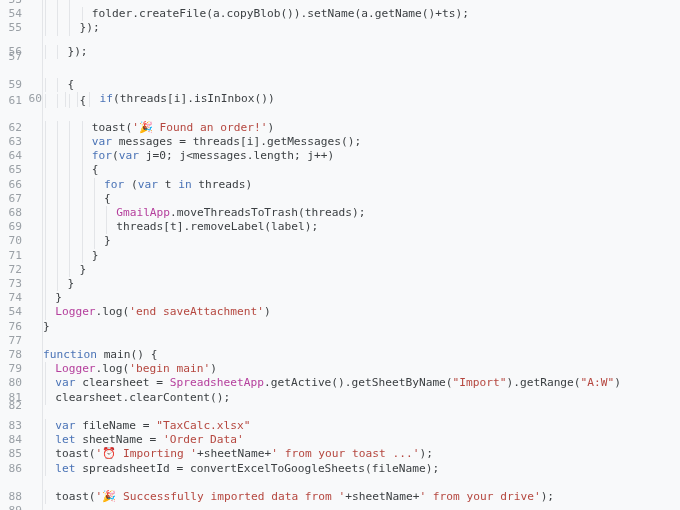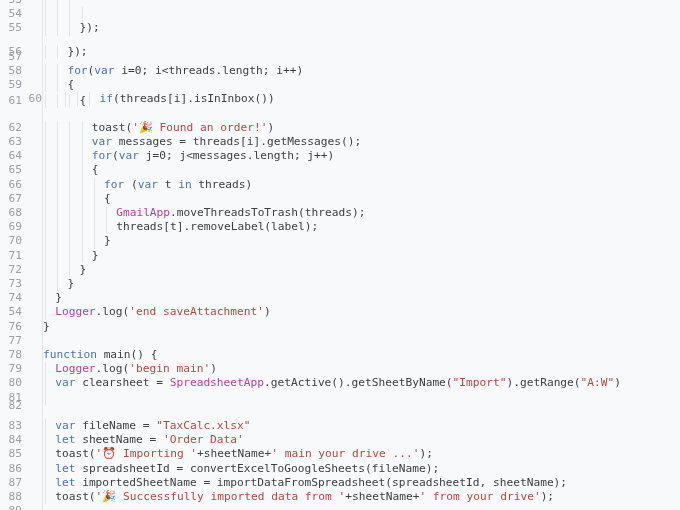--- a/index.html
+++ b/index.html
@@ -20,25 +20,24 @@
   .str { color:#b5473f; }
   .cls { color:#b5409d; }
   .txt { color:#3c4043; }
 </style>
 </head>
 <body>
 
 <div class="editor" id="editor">
   <div class="gutter-line"></div>
 <div class="line" style="top: 0px;"><span class="ln">53</span><span class="guide" style="left: 45px;"></span><span class="guide" style="left: 57.2px;"></span><span class="guide" style="left: 69.4px;"></span></div>
-    <div class="line" style="top: 14.2px;"><span class="ln">54</span><span class="guide" style="left: 45px;"></span><span class="guide" style="left: 57.2px;"></span><span class="guide" style="left: 69.4px;"></span><span class="guide" style="left: 81.6px;"></span></div>
+    <div class="line" style="top: 14.2px;"><span class="ln">54</span><span class="guide" style="left: 45px;"></span><span class="guide" style="left: 57.2px;"></span><span class="guide" style="left: 69.4px;"></span><span class="guide" style="left: 81.6px;"></span><span class="code" style="left: 91.8px;"><span class="txt">folder.createFile(a.copyBlob()).setName(a.getName()+ts);</span></span></div>
     <div class="line" style="top: 28.4px;"><span class="ln">55</span><span class="guide" style="left: 45px;"></span><span class="guide" style="left: 57.2px;"></span><span class="guide" style="left: 69.4px;"></span><span class="code" style="left: 79.6px;"><span class="txt">});</span></span></div>
     <div class="line" style="top: 52px;"><span class="ln">56</span><span class="guide" style="left: 45px;"></span><span class="guide" style="left: 57.2px;"></span><span class="code" style="left: 67.4px;"><span class="txt">});</span></span></div>
     <div class="line" style="top: 56.8px;"><span class="ln">57</span><span class="code" style="left: 43px;"></span></div>
-    <div class="line" style="top: 71px;"><span class="ln">58</span><span class="guide" style="left: 45px;"></span><span class="guide" style="left: 57.2px;"></span><span class="code" style="left: 67.4px;"><span class="kw">for</span><span class="txt">(</span><span class="kw">var</span><span class="txt"> i=0; i&lt;threads.length; i++)</span></span></div>
     <div class="line" style="top: 85.2px;"><span class="ln">59</span><span class="guide" style="left: 45px;"></span><span class="guide" style="left: 57.2px;"></span><span class="code" style="left: 67.4px;"><span class="txt">{</span></span></div>
     <div class="line" style="top: 99.4px; margin-left: 20px;"><span class="ln">60</span><span class="guide" style="left: 45px;"></span><span class="guide" style="left: 57.2px;"></span><span class="guide" style="left: 69.4px;"></span><span class="code" style="left: 79.6px;"><span class="kw">if</span><span class="txt">(threads[i].isInInbox())</span></span></div>
     <div class="line" style="top: 101px;"><span class="ln">61</span><span class="guide" style="left: 45px;"></span><span class="guide" style="left: 57.2px;"></span><span class="guide" style="left: 69.4px;"></span><span class="code" style="left: 79.6px;"><span class="txt">{</span></span></div>
     <div class="line" style="top: 127.8px;"><span class="ln">62</span><span class="guide" style="left: 45px;"></span><span class="guide" style="left: 57.2px;"></span><span class="guide" style="left: 69.4px;"></span><span class="guide" style="left: 81.6px;"></span><span class="code" style="left: 91.8px;"><span class="txt">toast(</span><span class="str">'🎉 Found an order!'</span><span class="txt">)</span></span></div>
     <div class="line" style="top: 142px;"><span class="ln">63</span><span class="guide" style="left: 45px;"></span><span class="guide" style="left: 57.2px;"></span><span class="guide" style="left: 69.4px;"></span><span class="guide" style="left: 81.6px;"></span><span class="code" style="left: 91.8px;"><span class="kw">var</span><span class="txt"> messages = threads[i].getMessages();</span></span></div>
     <div class="line" style="top: 156.2px;"><span class="ln">64</span><span class="guide" style="left: 45px;"></span><span class="guide" style="left: 57.2px;"></span><span class="guide" style="left: 69.4px;"></span><span class="guide" style="left: 81.6px;"></span><span class="code" style="left: 91.8px;"><span class="kw">for</span><span class="txt">(</span><span class="kw">var</span><span class="txt"> j=0; j&lt;messages.length; j++)</span></span></div>
     <div class="line" style="top: 170.4px;"><span class="ln">65</span><span class="guide" style="left: 45px;"></span><span class="guide" style="left: 57.2px;"></span><span class="guide" style="left: 69.4px;"></span><span class="guide" style="left: 81.6px;"></span><span class="code" style="left: 91.8px;"><span class="txt">{</span></span></div>
     <div class="line" style="top: 184.6px;"><span class="ln">66</span><span class="guide" style="left: 45px;"></span><span class="guide" style="left: 57.2px;"></span><span class="guide" style="left: 69.4px;"></span><span class="guide" style="left: 81.6px;"></span><span class="guide" style="left: 93.8px;"></span><span class="code" style="left: 104px;"><span class="kw">for</span><span class="txt"> (</span><span class="kw">var</span><span class="txt"> t </span><span class="kw">in</span><span class="txt"> threads)</span></span></div>
     <div class="line" style="top: 198.8px;"><span class="ln">67</span><span class="guide" style="left: 45px;"></span><span class="guide" style="left: 57.2px;"></span><span class="guide" style="left: 69.4px;"></span><span class="guide" style="left: 81.6px;"></span><span class="guide" style="left: 93.8px;"></span><span class="code" style="left: 104px;"><span class="txt">{</span></span></div>
     <div class="line" style="top: 213px;"><span class="ln">68</span><span class="guide" style="left: 45px;"></span><span class="guide" style="left: 57.2px;"></span><span class="guide" style="left: 69.4px;"></span><span class="guide" style="left: 81.6px;"></span><span class="guide" style="left: 93.8px;"></span><span class="guide" style="left: 106px;"></span><span class="code" style="left: 116.2px;"><span class="cls">GmailApp</span><span class="txt">.moveThreadsToTrash(threads);</span></span></div>
@@ -47,22 +46,21 @@
     <div class="line" style="top: 255.6px;"><span class="ln">71</span><span class="guide" style="left: 45px;"></span><span class="guide" style="left: 57.2px;"></span><span class="guide" style="left: 69.4px;"></span><span class="guide" style="left: 81.6px;"></span><span class="code" style="left: 91.8px;"><span class="txt">}</span></span></div>
     <div class="line" style="top: 269.8px;"><span class="ln">72</span><span class="guide" style="left: 45px;"></span><span class="guide" style="left: 57.2px;"></span><span class="guide" style="left: 69.4px;"></span><span class="code" style="left: 79.6px;"><span class="txt">}</span></span></div>
     <div class="line" style="top: 284px;"><span class="ln">73</span><span class="guide" style="left: 45px;"></span><span class="guide" style="left: 57.2px;"></span><span class="code" style="left: 67.4px;"><span class="txt">}</span></span></div>
     <div class="line" style="top: 298.2px;"><span class="ln">74</span><span class="guide" style="left: 45px;"></span><span class="code" style="left: 55.2px;"><span class="txt">}</span></span></div>
     <div class="line" style="top: 312.4px;"><span class="ln">54</span><span class="guide" style="left: 45px;"></span><span class="code" style="left: 55.2px;"><span class="cls">Logger</span><span class="txt">.log(</span><span class="str">'end saveAttachment'</span><span class="txt">)</span></span></div>
     <div class="line" style="top: 326.6px; text-decoration: underline;"><span class="ln">76</span><span class="code" style="left: 43px;"><span class="txt">}</span></span></div>
     <div class="line" style="top: 340.8px;"><span class="ln">77</span><span class="code" style="left: 43px;"></span></div>
     <div class="line" style="top: 355px;"><span class="ln">78</span><span class="code" style="left: 43px;"><span class="kw">function</span><span class="txt"> main() {</span></span></div>
     <div class="line" style="top: 369.2px;"><span class="ln">79</span><span class="guide" style="left: 45px;"></span><span class="code" style="left: 55.2px;"><span class="cls">Logger</span><span class="txt">.log(</span><span class="str">'begin main'</span><span class="txt">)</span></span></div>
     <div class="line" style="top: 383.4px;"><span class="ln">80</span><span class="guide" style="left: 45px;"></span><span class="code" style="left: 55.2px;"><span class="kw">var</span><span class="txt"> clearsheet = </span><span class="cls">SpreadsheetApp</span><span class="txt">.getActive().getSheetByName(</span><span class="str">"Import"</span><span class="txt">).getRange(</span><span class="str">"A:W"</span><span class="txt">)</span></span></div>
-    <div class="line" style="top: 397.6px;"><span class="ln">81</span><span class="guide" style="left: 45px;"></span></div>
+    <div class="line" style="top: 397.6px;"><span class="ln">81</span><span class="guide" style="left: 45px;"></span><span class="code" style="left: 55.2px;"><span class="txt">clearsheet.clearContent();</span></span></div>
     <div class="line" style="top: 406px;"><span class="ln">82</span><span class="code" style="left: 43px;"></span></div>
     <div class="line" style="top: 426px;"><span class="ln">83</span><span class="guide" style="left: 45px;"></span><span class="code" style="left: 55.2px;"><span class="kw">var</span><span class="txt"> fileName = </span><span class="str">"TaxCalc.xlsx"</span></span></div>
     <div class="line" style="top: 440.2px;"><span class="ln">84</span><span class="guide" style="left: 45px;"></span><span class="code" style="left: 55.2px;"><span class="kw">let</span><span class="txt"> sheetName = </span><span class="str">'Order Data'</span></span></div>
-    <div class="line" style="top: 454.4px;"><span class="ln">85</span><span class="guide" style="left: 45px;"></span><span class="code" style="left: 55.2px;"><span class="txt">toast(</span><span class="str">'⏰ Importing '</span><span class="txt">+sheetName+</span><span class="str">' main your drive ...'</span><span class="txt">);</span></span></div>
+    <div class="line" style="top: 454.4px;"><span class="ln">85</span><span class="guide" style="left: 45px;"></span><span class="code" style="left: 55.2px;"><span class="txt">toast(</span><span class="str">'⏰ Importing '</span><span class="txt">+sheetName+</span><span class="str">' from your toast ...'</span><span class="txt">);</span></span></div>
     <div class="line" style="top: 468.6px;"><span class="ln">86</span><span class="guide" style="left: 45px;"></span><span class="code" style="left: 55.2px;"><span class="kw">let</span><span class="txt"> spreadsheetId = convertExcelToGoogleSheets(fileName);</span></span></div>
-    <div class="line" style="top: 482.8px;"><span class="ln">87</span><span class="guide" style="left: 45px;"></span><span class="code" style="left: 55.2px;"><span class="kw">let</span><span class="txt"> importedSheetName = importDataFromSpreadsheet(spreadsheetId, sheetName);</span></span></div>
     <div class="line" style="top: 497px;"><span class="ln">88</span><span class="guide" style="left: 45px;"></span><span class="code" style="left: 55.2px;"><span class="txt">toast(</span><span class="str">'🎉 Successfully imported data from '</span><span class="txt">+sheetName+</span><span class="str">' from your drive'</span><span class="txt">);</span></span></div>
     <div class="line" style="top: 511.2px;"><span class="ln">89</span><span class="code" style="left: 43px;"></span></div>
   </div>
 
 </body></html>

